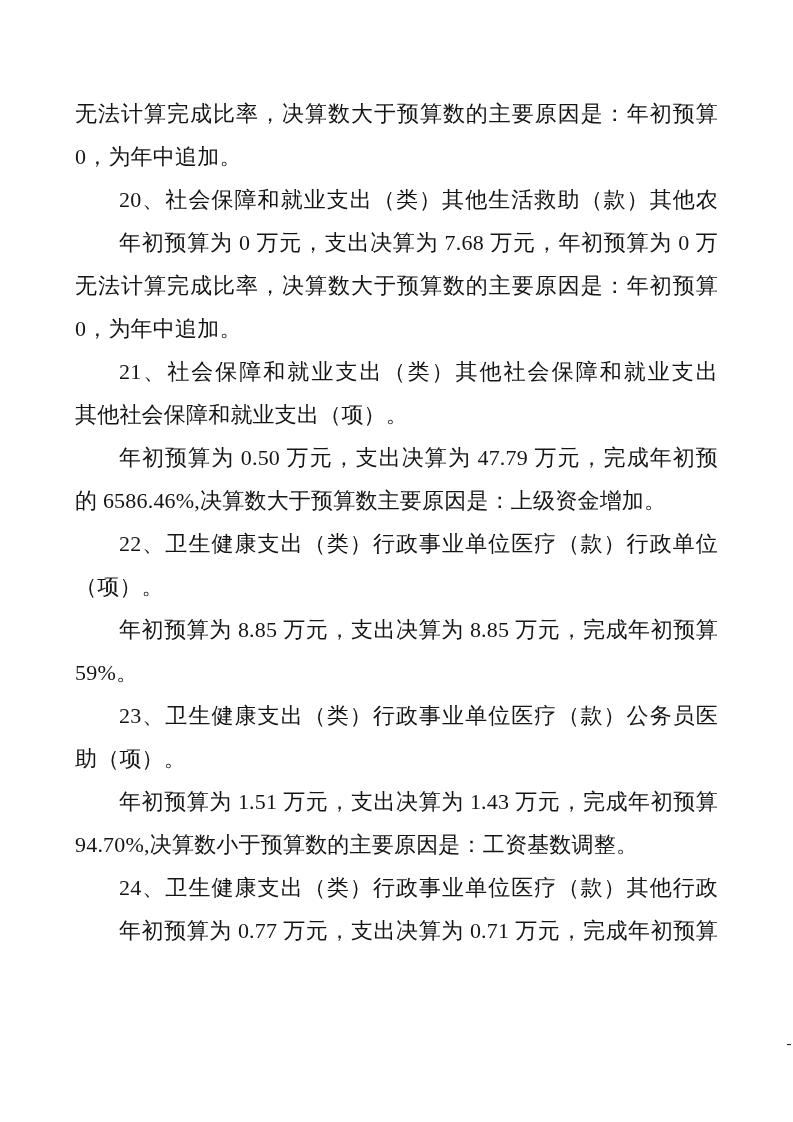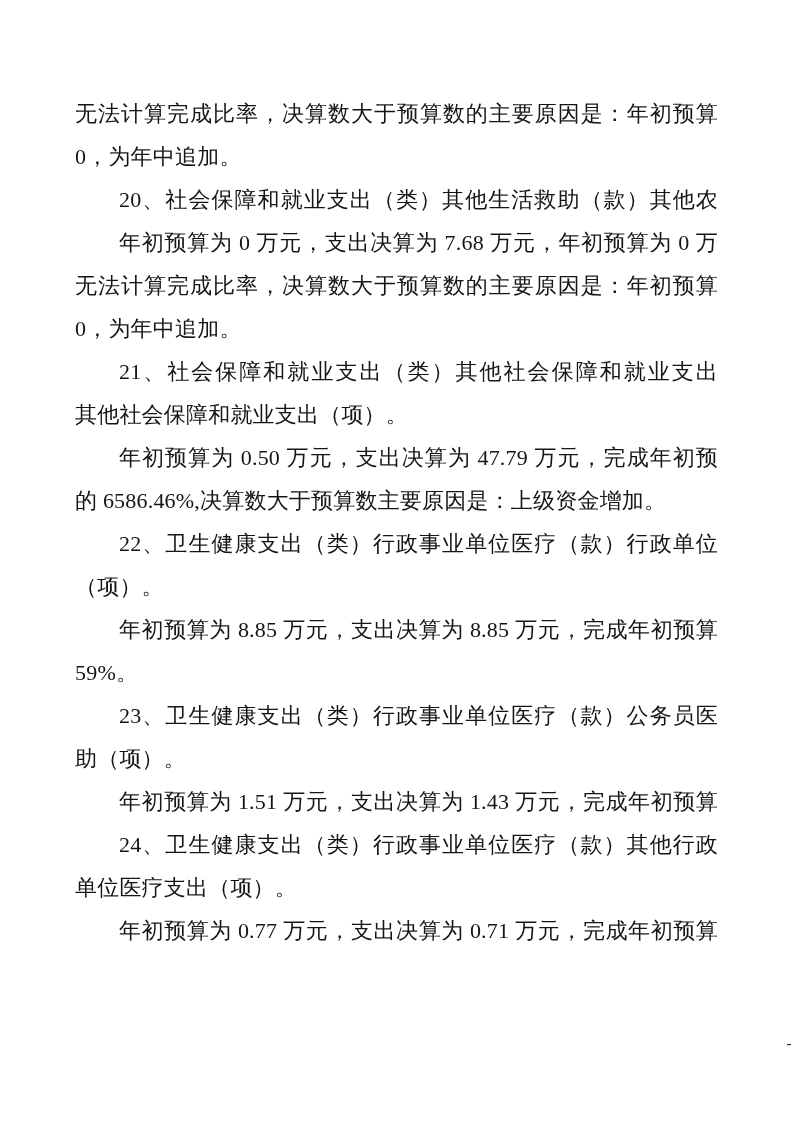--- a/index.html
+++ b/index.html
@@ -90,23 +90,23 @@
       <div class="paragraph">
         <div class="line fill indent">年初预算为 8.85 万元，支出决算为 8.85 万元，完成年初预算的</div>
         <div class="line">59%。</div>
       </div>
       <div class="paragraph">
         <div class="line fill indent">23、卫生健康支出（类）行政事业单位医疗（款）公务员医疗补</div>
         <div class="line">助（项）。</div>
       </div>
       <div class="paragraph">
         <div class="line fill indent">年初预算为 1.51 万元，支出决算为 1.43 万元，完成年初预算的</div>
+        <div class="line">94.70%,决算数小于预算数的主要原因是：工资基数调整。</div>
       </div>
       <div class="paragraph">
         <div class="line fill indent">24、卫生健康支出（类）行政事业单位医疗（款）其他行政事业</div>
-        <div class="line">单位医疗支出（项）。</div>
       </div>
       <div class="paragraph">
         <div class="line fill indent">年初预算为 0.77 万元，支出决算为 0.71 万元，完成年初预算的</div>
       </div>
     </div>
   <div class="footer">- 15 -</div>
 </div>
 
 </body></html>

